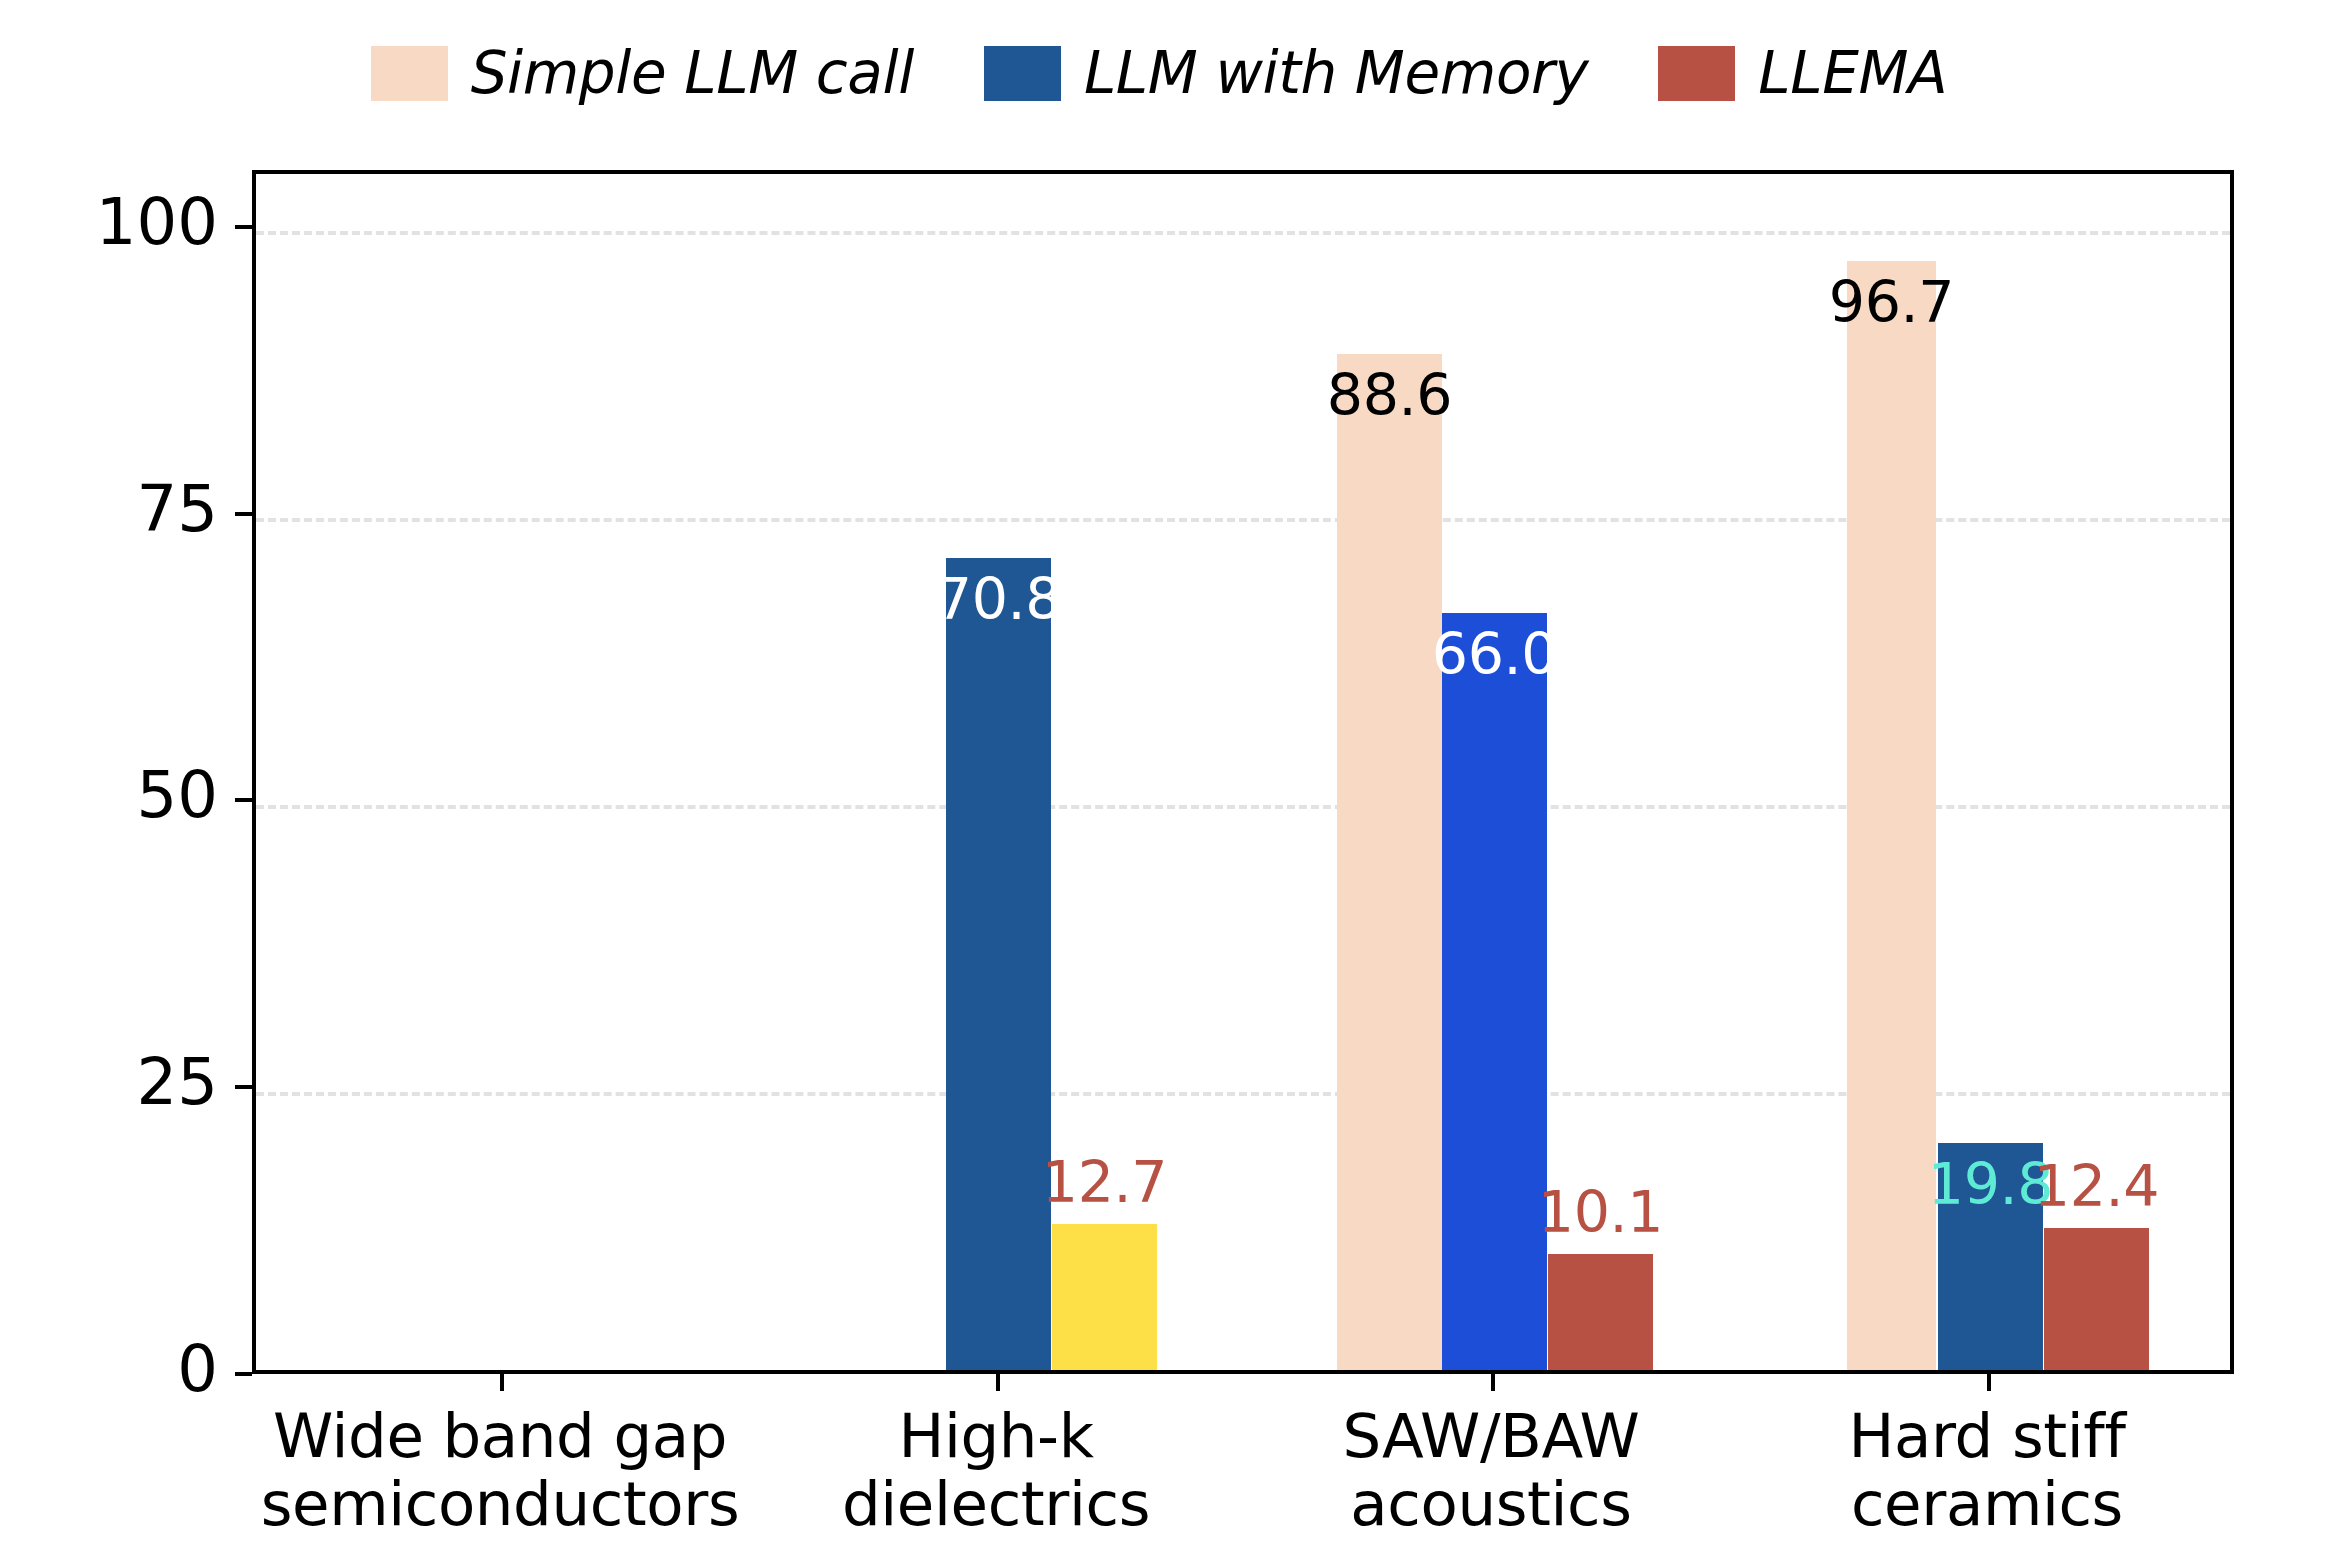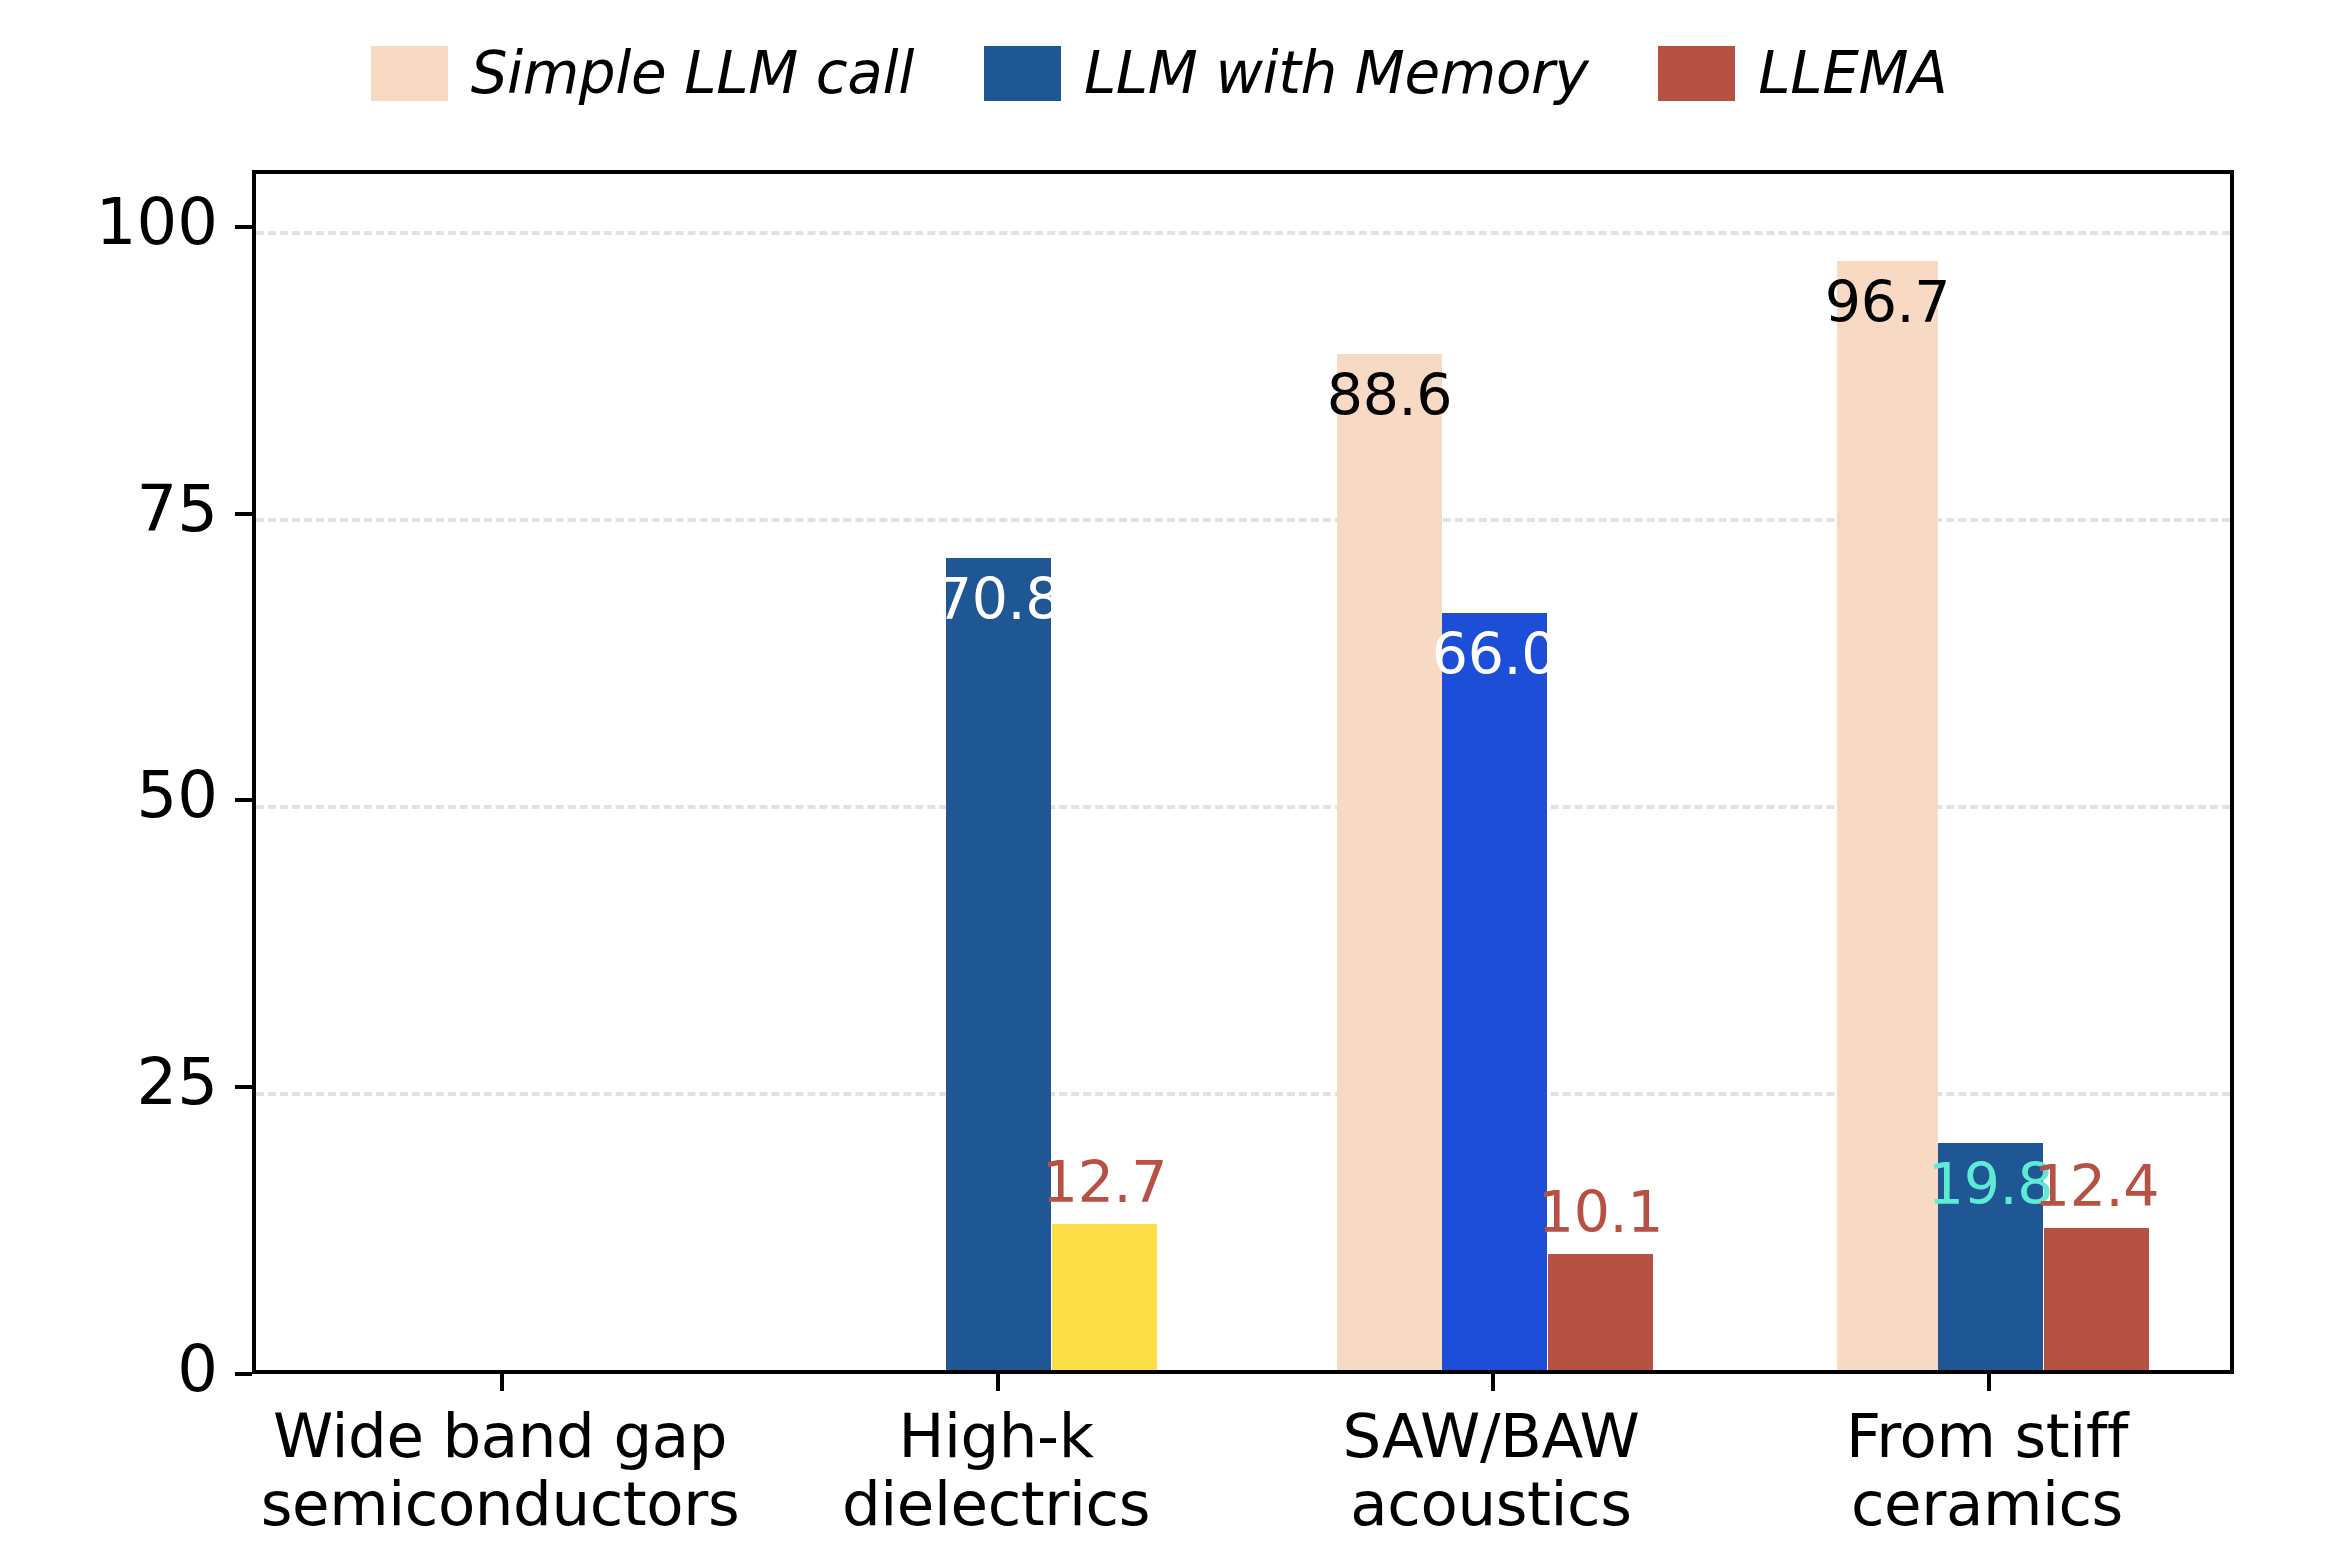--- a/index.html
+++ b/index.html
@@ -227,21 +227,21 @@
             <div class="bar-value inside" style="color: rgb(0, 0, 0); top: 12.5px;">88.6</div>
           </div>
           <div class="bar" title="LLM with Memory 66.0" style="left: 105px; width: 105px; height: 757px; background: #1d4ed8;">
             <div class="bar-value inside" style="color: rgb(255, 255, 255); top: 12.5px;">66.0</div>
           </div>
           <div class="bar" title="LLEMA 10.1" style="left: 211px; width: 105px; height: 116px; background: rgb(182, 81, 68);">
             <div class="bar-value outside" style="color: rgb(182, 81, 68); top: -70px;">10.1</div>
           </div>
         </div>
         <div class="bar-group" style="left: 1577px; width: 316px;">
-          <div class="bar" title="Simple LLM call 96.7" style="left: 4px; width: 101px; height: 1109px; background: rgb(247, 217, 196);">
+          <div class="bar" title="Simple LLM call 96.7" style="left: 14px; width: 89px; height: 1109px; background: rgb(247, 217, 196);">
             <div class="bar-value inside" style="color: rgb(0, 0, 0); top: 12.5px;">96.7</div>
           </div>
           <div class="bar" title="LLM with Memory 19.8" style="left: 105px; width: 105px; height: 227px; background: rgb(31, 86, 148);">
             <div class="bar-value inside" style="color: #5eead4; top: 12.5px;">19.8</div>
           </div>
           <div class="bar" title="LLEMA 12.4" style="left: 211px; width: 105px; height: 142px; background: rgb(182, 81, 68);">
             <div class="bar-value outside" style="color: rgb(182, 81, 68); top: -70px;">12.4</div>
           </div>
         </div>
       </div>
@@ -259,17 +259,17 @@
       <div>High-k</div>
       <div>dielectrics</div>
     </div>
     <div class="xtick-mark" style="left: 1491px;"></div>
     <div class="xtick-label" style="left: 1491px;">
       <div>SAW/BAW</div>
       <div>acoustics</div>
     </div>
     <div class="xtick-mark" style="left: 1987px;"></div>
     <div class="xtick-label" style="left: 1987px;">
-      <div>From stiff</div>
+      <div>Hard stiff</div>
       <div>ceramics</div>
     </div>
   </div>
 
 
 </body></html>

